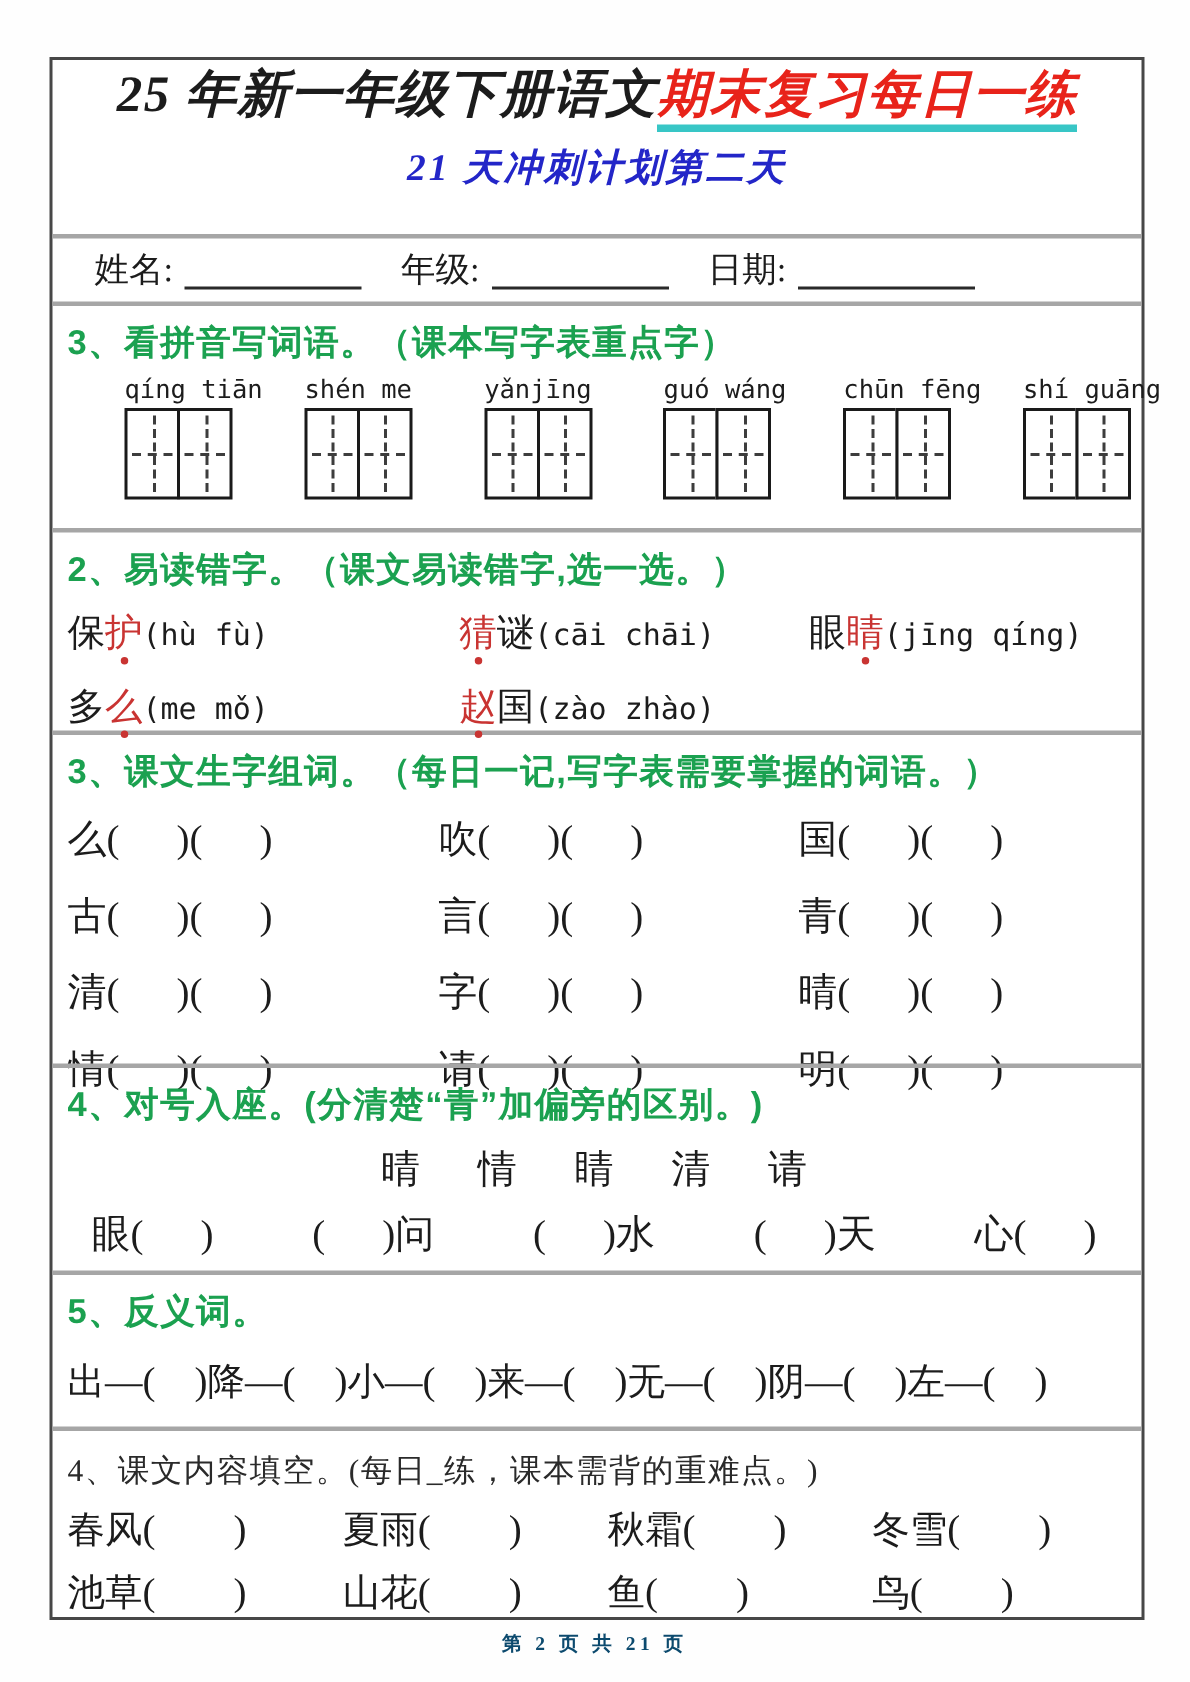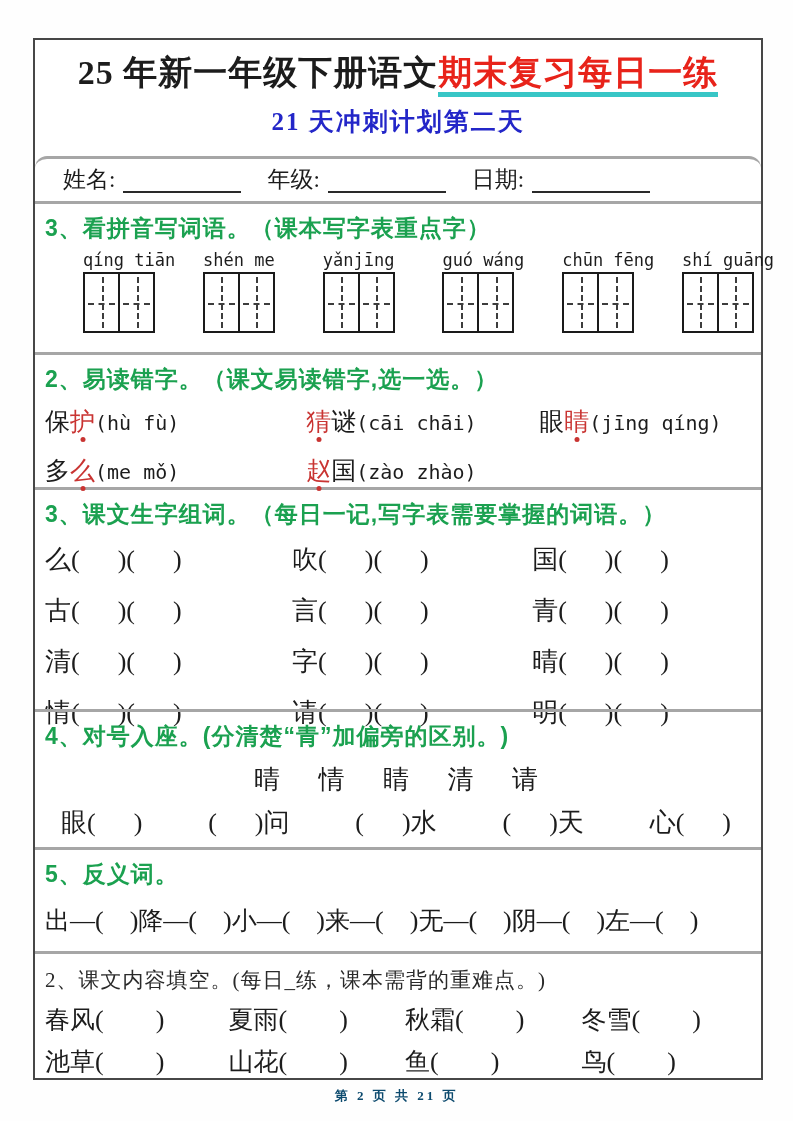--- a/index.html
+++ b/index.html
@@ -14,27 +14,27 @@
     overflow:hidden;
   }
   .frame{
     position:absolute;left:33px;top:38px;width:730px;height:1042px;
     border:2px solid #474747;background:#fff;display:flex;flex-direction:column;
   }
   .sec{border-top:3px solid var(--divider);}
   .sec:first-child{border-top:none;}
 
   
-  .sec-title{height:117px;text-align:center;padding-top:10px;}
+  .sec-title{height:117px;text-align:center;font-style:italic;}
   .title-line{font-size:34px;font-weight:bold;letter-spacing:1px;white-space:nowrap;}
   .title-red{color:var(--red);border-bottom:5px solid var(--cyan);padding-bottom:1px;}
   .subtitle{font-size:25px;font-weight:bold;color:var(--blue);margin-top:9px;letter-spacing:2px;}
 
   
-  .sec-name{height:46px;display:flex;align-items:center;padding:0 28px;font-size:23px;border-radius:12px;}
+  .sec-name{height:46px;display:flex;align-items:center;padding:0 28px;font-size:23px;}
   .blank-line{display:inline-block;width:118px;height:26px;border-bottom:2px solid #2a2a2a;margin:0 26px 0 8px;}
   .blank-line.last{margin-right:0;}
 
   
   .green-h{
     color:var(--green);font-weight:bold;font-size:23px;
     font-family:"Liberation Sans","DejaVu Sans",sans-serif;
     padding:9px 10px 0 10px;letter-spacing:1px;white-space:nowrap;
   }
 
@@ -192,21 +192,21 @@
         <span class="s4-item">心<span class="paren-blank">(<span class="pgap mid"></span>)</span></span>
       </div>
   </div>
 
   <div class="sec sec5">
     <div class="green-h">5、反义词。</div>
     <div class="s5-line"><span class="s5-item">出—<span class="paren-blank">(<span class="pgap small"></span>)</span></span><span class="s5-item">降—<span class="paren-blank">(<span class="pgap small"></span>)</span></span><span class="s5-item">小—<span class="paren-blank">(<span class="pgap small"></span>)</span></span><span class="s5-item">来—<span class="paren-blank">(<span class="pgap small"></span>)</span></span><span class="s5-item">无—<span class="paren-blank">(<span class="pgap small"></span>)</span></span><span class="s5-item">阴—<span class="paren-blank">(<span class="pgap small"></span>)</span></span><span class="s5-item">左—<span class="paren-blank">(<span class="pgap small"></span>)</span></span></div>
   </div>
 
   <div class="sec sec6">
-    <div class="black-h">2、课文内容填空。(每日_练，课本需背的重难点。)</div>
+    <div class="black-h">4、课文内容填空。(每日_练，课本需背的重难点。)</div>
     <div>
         <div class="s6-row">
           <span class="s6-item">春风<span class="paren-blank">(<span class="pgap wide"></span>)</span></span>
           <span class="s6-item">夏雨<span class="paren-blank">(<span class="pgap wide"></span>)</span></span>
           <span class="s6-item">秋霜<span class="paren-blank">(<span class="pgap wide"></span>)</span></span>
           <span class="s6-item">冬雪<span class="paren-blank">(<span class="pgap wide"></span>)</span></span>
         </div>
         <div class="s6-row">
           <span class="s6-item">池草<span class="paren-blank">(<span class="pgap wide"></span>)</span></span>
           <span class="s6-item">山花<span class="paren-blank">(<span class="pgap wide"></span>)</span></span>

